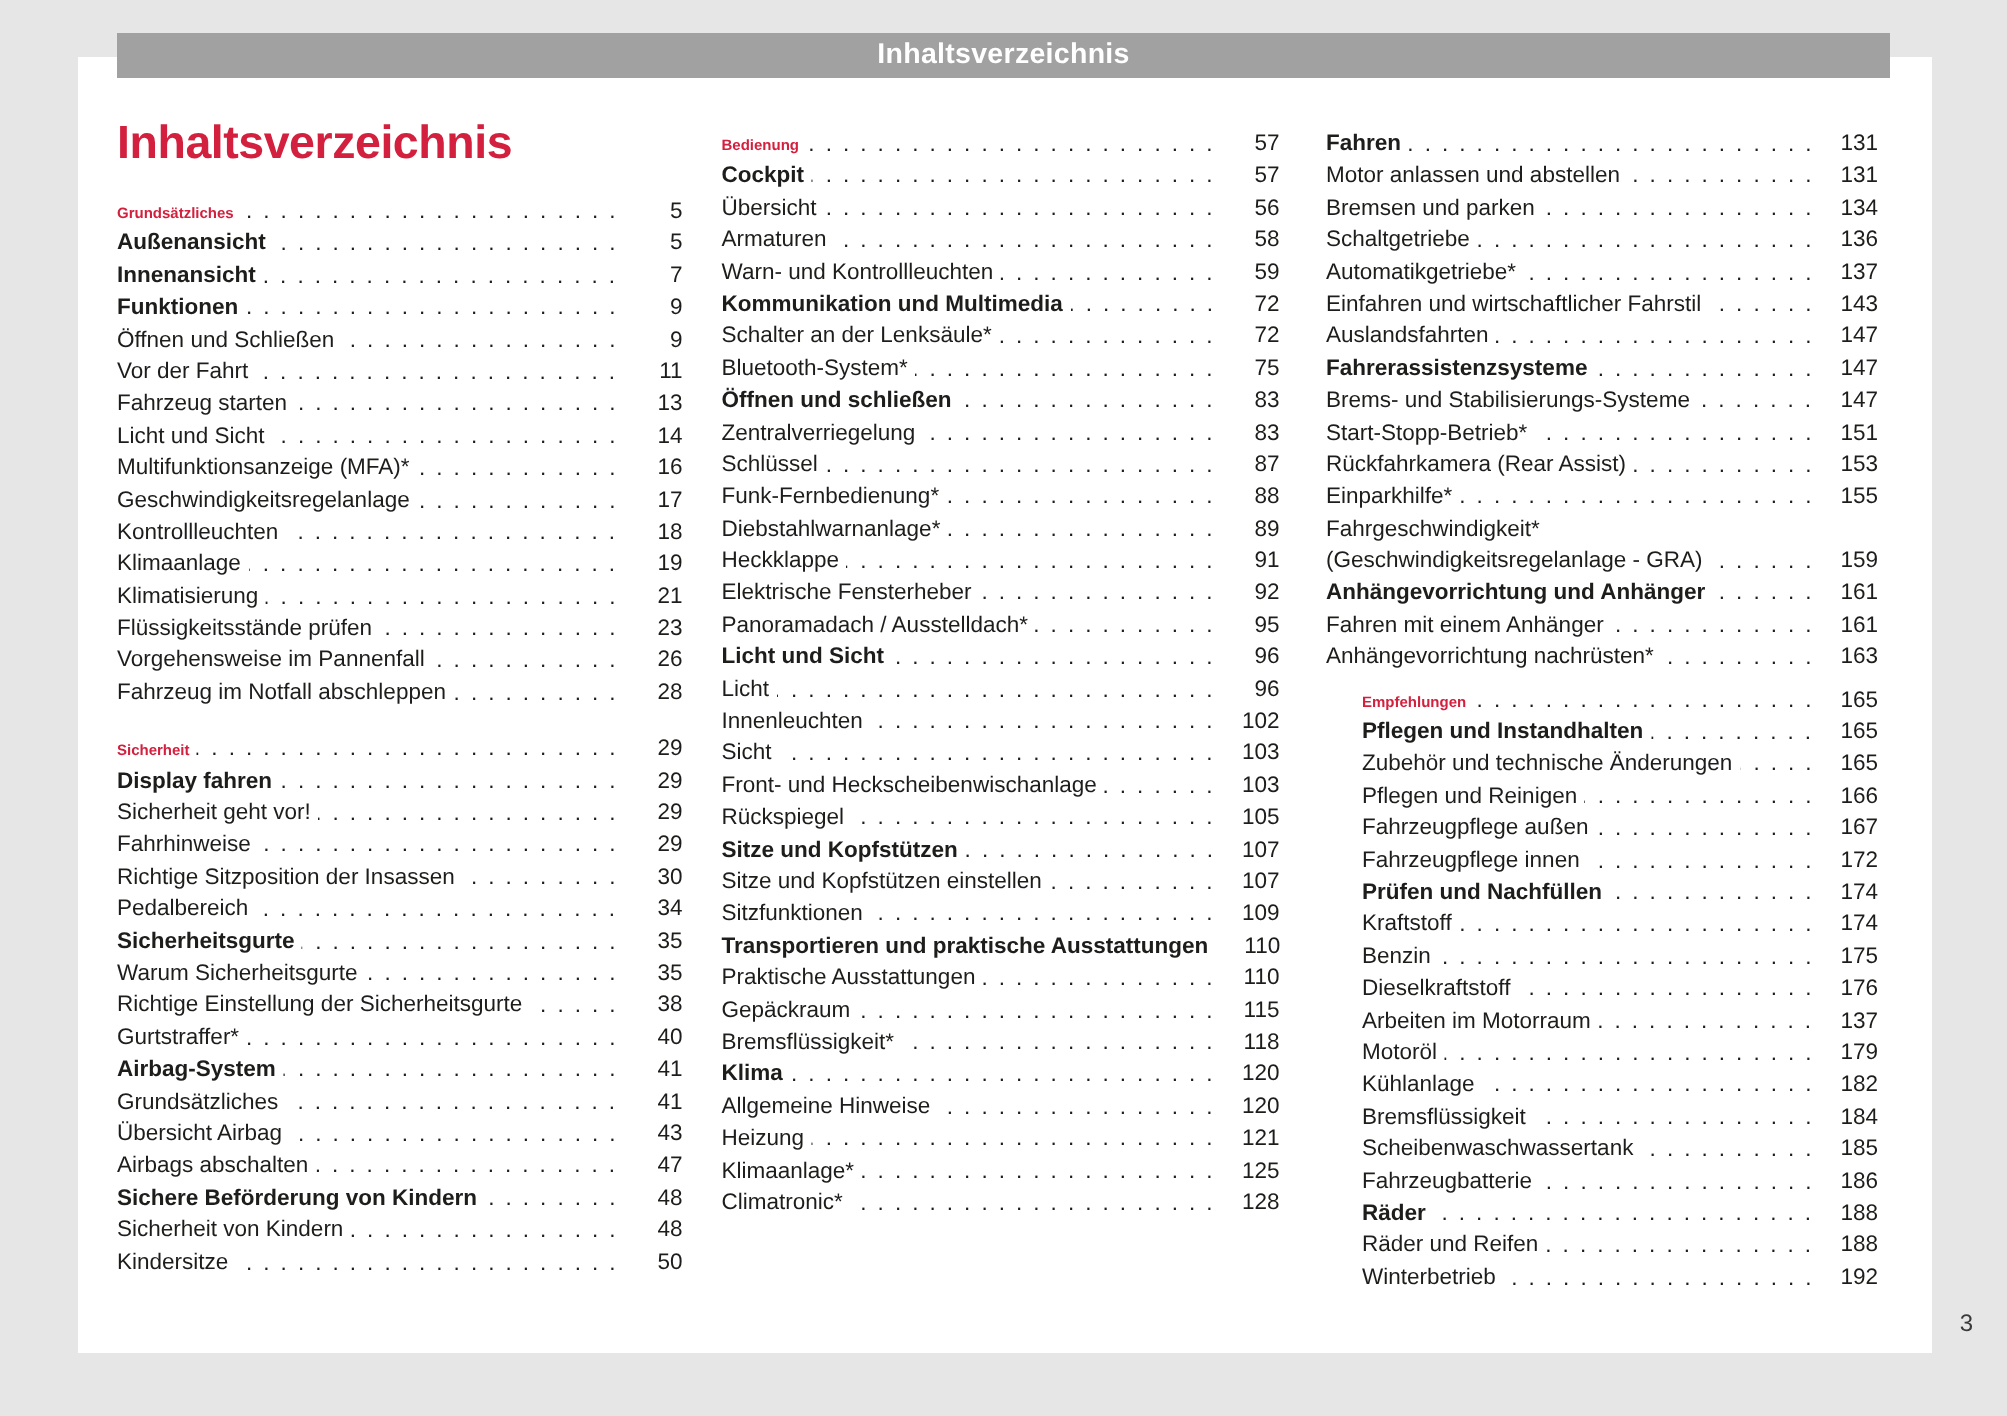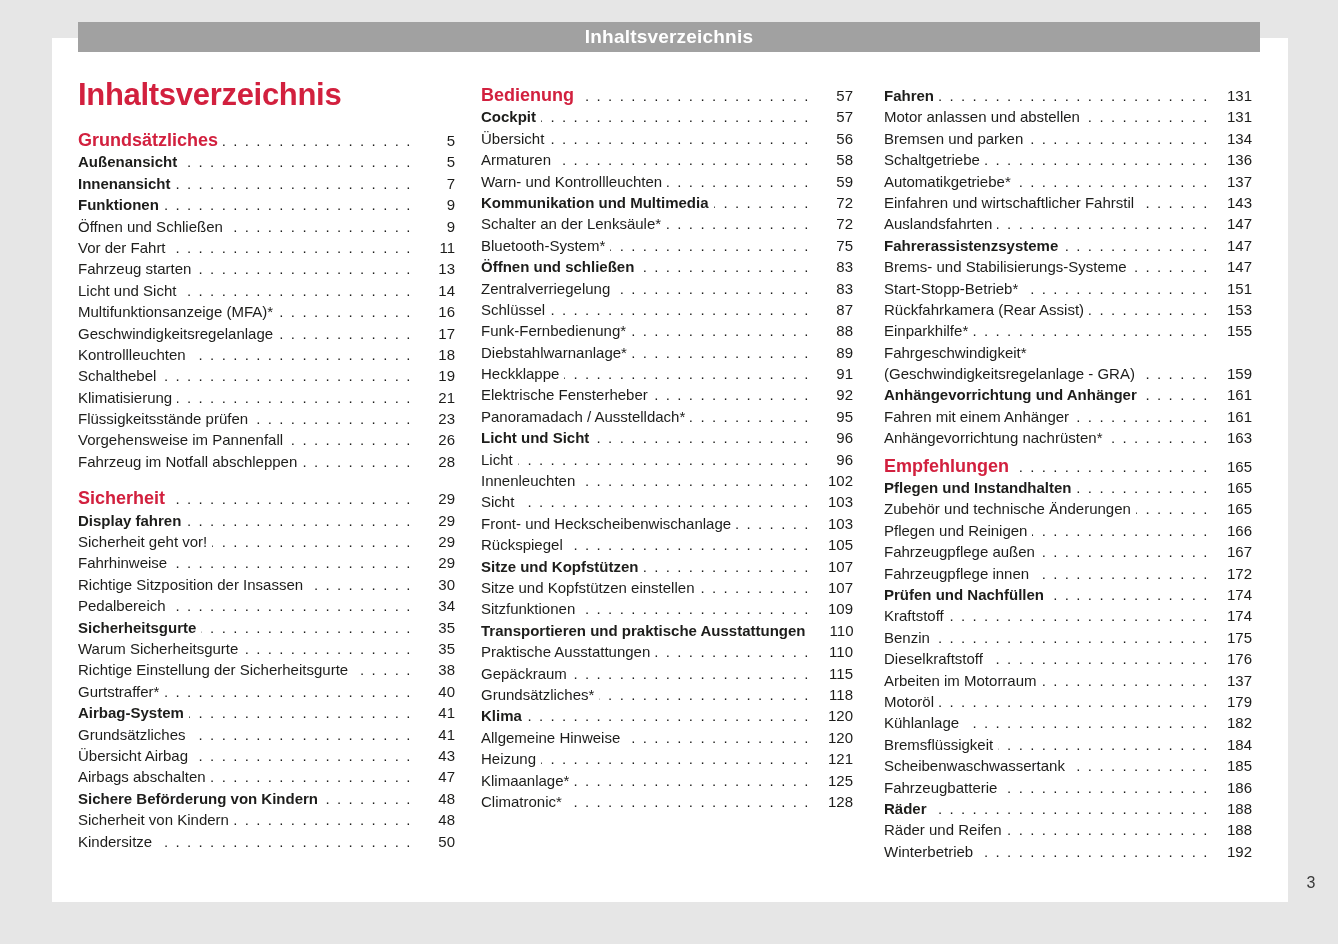--- a/index.html
+++ b/index.html
@@ -24,28 +24,28 @@
   .toc-title{
     position:absolute;left:78px;top:78px;z-index:2;
     color:var(--accent,#d2203e);font-weight:700;font-size:31px;line-height:1.1;
     letter-spacing:-0.3px;
   }
   .toc-column{position:absolute;z-index:2;}
   .col1{left:78px;top:130px;width:377px;}
   .col2{left:481px;top:85px;width:372px;}
   .col3{left:884px;top:85px;width:368px;}
   .col1 .toc-section + .toc-section{margin-top:16px;}
-  .col3 .toc-section + .toc-section{margin-top:7px;}
+  .col3 .toc-section + .toc-section{margin-top:7px;margin-left:24px;}
   .row{
     display:flex;align-items:baseline;
     height:21.4px;line-height:21.4px;font-size:15px;
   }
   .row .label{white-space:nowrap;}
   .row.bold .label{font-weight:700;}
-  .row.chapter .label{font-weight:700;color:var(--accent,#d2203e);font-size:18px;}
+  .row.chapter .label{font-weight:700;color:var(--accent,#d2203e);font-size:10px;}
   .leader{
     flex:1;min-width:0;overflow:hidden;white-space:nowrap;
     direction:rtl;margin:0 9px 0 5px;color:var(--text,#1d1d1b);
   }
   .leader::after{
     content:". . . . . . . . . . . . . . . . . . . . . . . . . . . . . . . . . . . . . . . . . . . . . . . . . . . . . . . . . . . .";
     letter-spacing:1.6px;font-size:15px;font-weight:400;
   }
   .num{flex:none;width:34px;text-align:right;font-weight:400;}
   .footer-page-number{
@@ -115,21 +115,21 @@
         <span class="label">Geschwindigkeitsregelanlage</span>
         <span class="leader"></span>
         <span class="num">17</span>
       </div>
       <div class="row item">
         <span class="label">Kontrollleuchten</span>
         <span class="leader"></span>
         <span class="num">18</span>
       </div>
       <div class="row item">
-        <span class="label">Schalthebel</span>
+        <span class="label">Klimaanlage</span>
         <span class="leader"></span>
         <span class="num">19</span>
       </div>
       <div class="row item">
         <span class="label">Klimatisierung</span>
         <span class="leader"></span>
         <span class="num">21</span>
       </div>
       <div class="row item">
         <span class="label">Flüssigkeitsstände prüfen</span>
@@ -371,21 +371,21 @@
         <span class="label">Praktische Ausstattungen</span>
         <span class="leader"></span>
         <span class="num">110</span>
       </div>
       <div class="row item">
         <span class="label">Gepäckraum</span>
         <span class="leader"></span>
         <span class="num">115</span>
       </div>
       <div class="row item">
-        <span class="label">Grundsätzliches*</span>
+        <span class="label">Bremsflüssigkeit*</span>
         <span class="leader"></span>
         <span class="num">118</span>
       </div>
       <div class="row bold">
         <span class="label">Klima</span>
         <span class="leader"></span>
         <span class="num">120</span>
       </div>
       <div class="row item">
         <span class="label">Allgemeine Hinweise</span>

